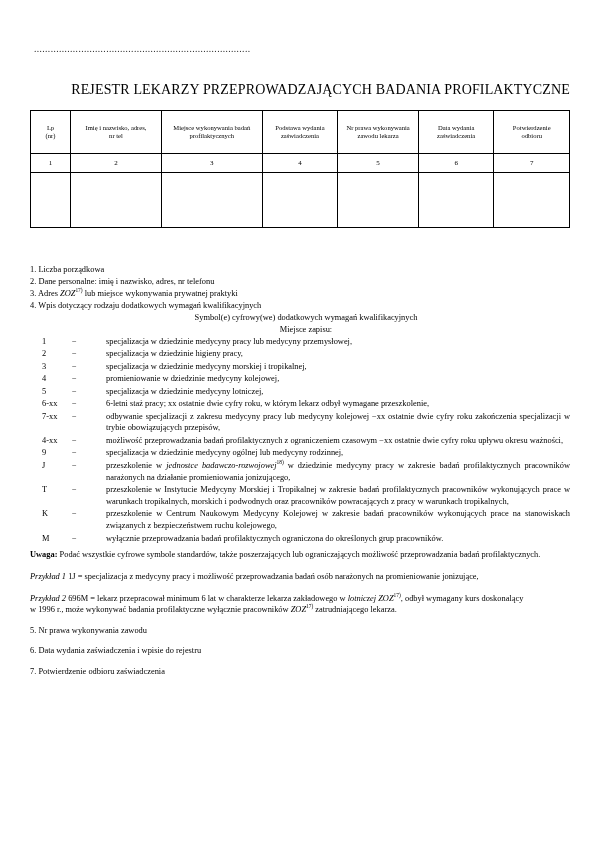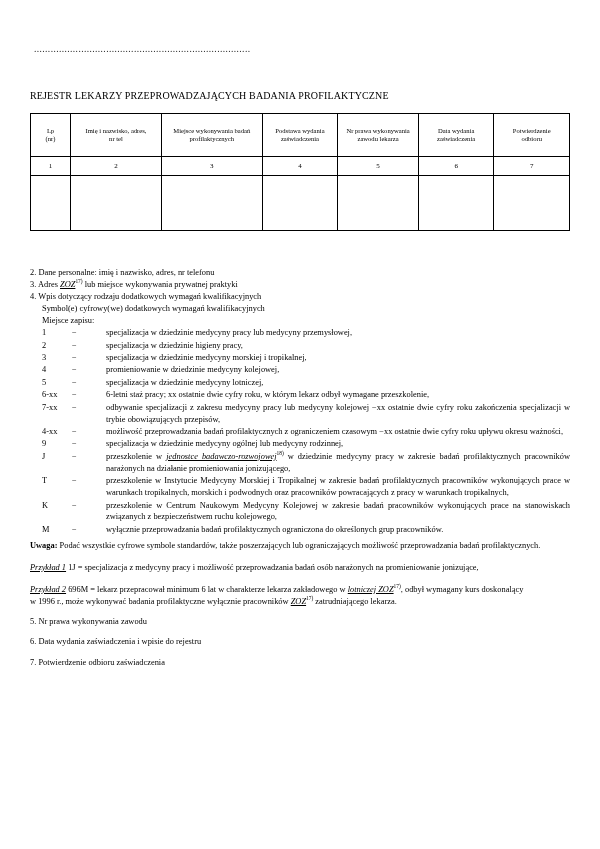--- a/index.html
+++ b/index.html
@@ -24,23 +24,23 @@
   }
   .dots-line {
     font-size: 9.5px;
     letter-spacing: 0.4px;
     color: #111;
     margin: 0 0 0 4px;
     white-space: nowrap;
     overflow: hidden;
   }
   .doc-title {
-    text-align: left;
-    font-size: 10px;
-    margin-top: 36px;
+    text-align: right;
+    font-size: 14px;
+    margin-top: 28px;
     margin-bottom: 12px;
     letter-spacing: 0.15px;
   }
   table.register {
     width: 100%;
     border-collapse: collapse;
     table-layout: fixed;
   }
   table.register td, table.register th {
     border: 1px solid #000;
@@ -73,20 +73,21 @@
     margin-top: 36px;
     font-size: 8.4px;
     line-height: 1.42;
   }
   .legend .line {
     margin: 0;
     padding: 0;
   }
   .legend .indent {
     padding-left: 12px;
+    text-align: center;
   }
   .std-item {
     display: flex;
     align-items: flex-start;
     padding-left: 12px;
     margin-top: 0.5px;
   }
   .std-key {
     width: 30px;
     flex: 0 0 30px;
@@ -100,21 +101,21 @@
   .std-text {
     flex: 1 1 auto;
     padding-left: 26px;
     text-align: justify;
   }
   sup {
     font-size: 5.4px;
     vertical-align: super;
     line-height: 0;
   }
-  em, .it { font-style: italic; text-decoration: underline; }
+  em, .it { font-style: italic; }
   .uwaga {
     margin-top: 4px;
     font-size: 8.4px;
     line-height: 1.42;
     text-align: justify;
   }
   .uwaga b { font-weight: bold; }
   .example {
     margin-top: 10px;
     font-size: 8.4px;
@@ -185,20 +186,21 @@
         <td></td>
         <td></td>
         <td></td>
         <td></td>
         <td></td>
       </tr>
     </tbody>
   </table>
 
   <div class="legend">
+    <p class="line">1. Liczba porządkowa</p>
     <p class="line">2. Dane personalne: imię i nazwisko, adres, nr telefonu</p>
     <p class="line"><span>3. Adres </span><em class="it">ZOZ</em><sup>17)</sup><span> lub miejsce wykonywania prywatnej praktyki</span></p>
     <p class="line">4. Wpis dotyczący rodzaju dodatkowych wymagań kwalifikacyjnych</p>
     <p class="line indent">Symbol(e) cyfrowy(we) dodatkowych wymagań kwalifikacyjnych</p>
     <p class="line indent">Miejsce zapisu:</p>
 
     <div class="std-item">
       <span class="std-key">1</span>
       <span class="std-dash">−</span>
       <span class="std-text">specjalizacja w dziedzinie medycyny pracy lub medycyny przemysłowej,</span>

